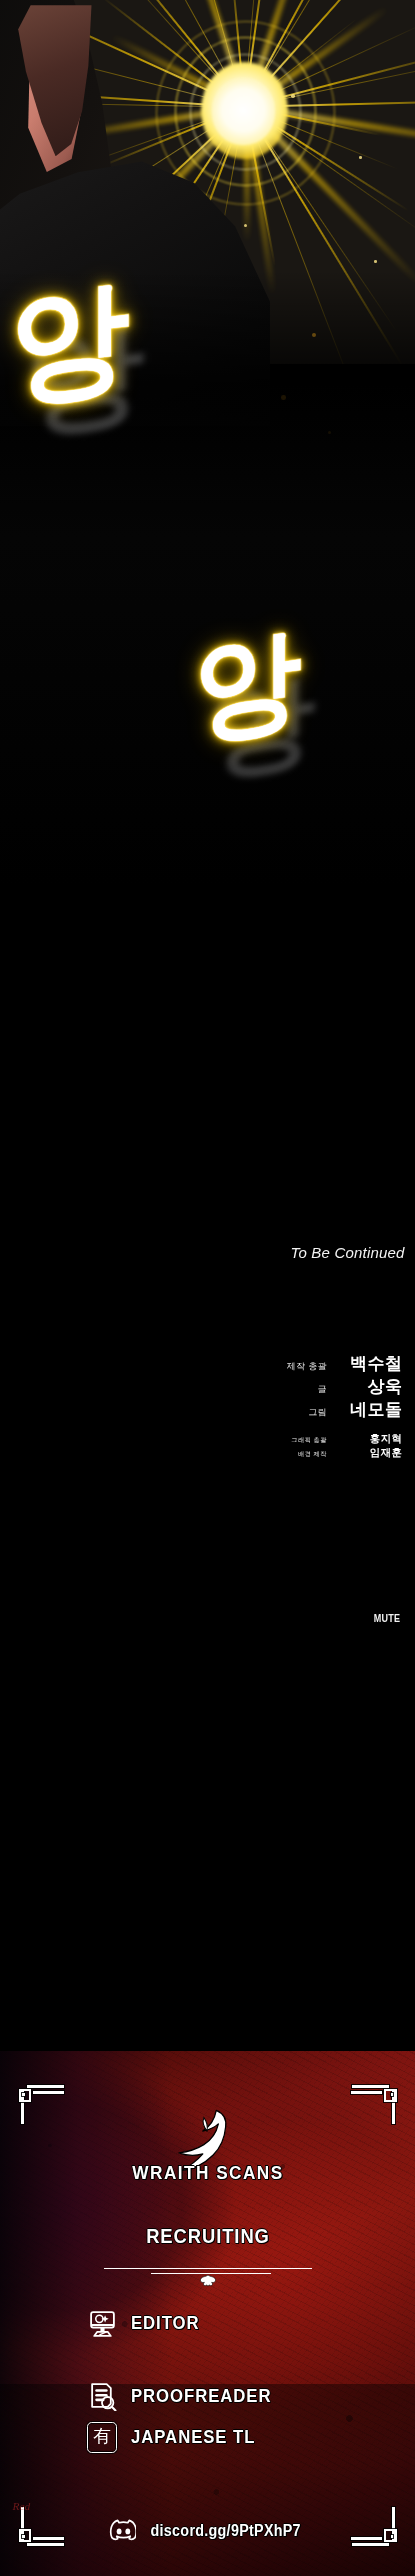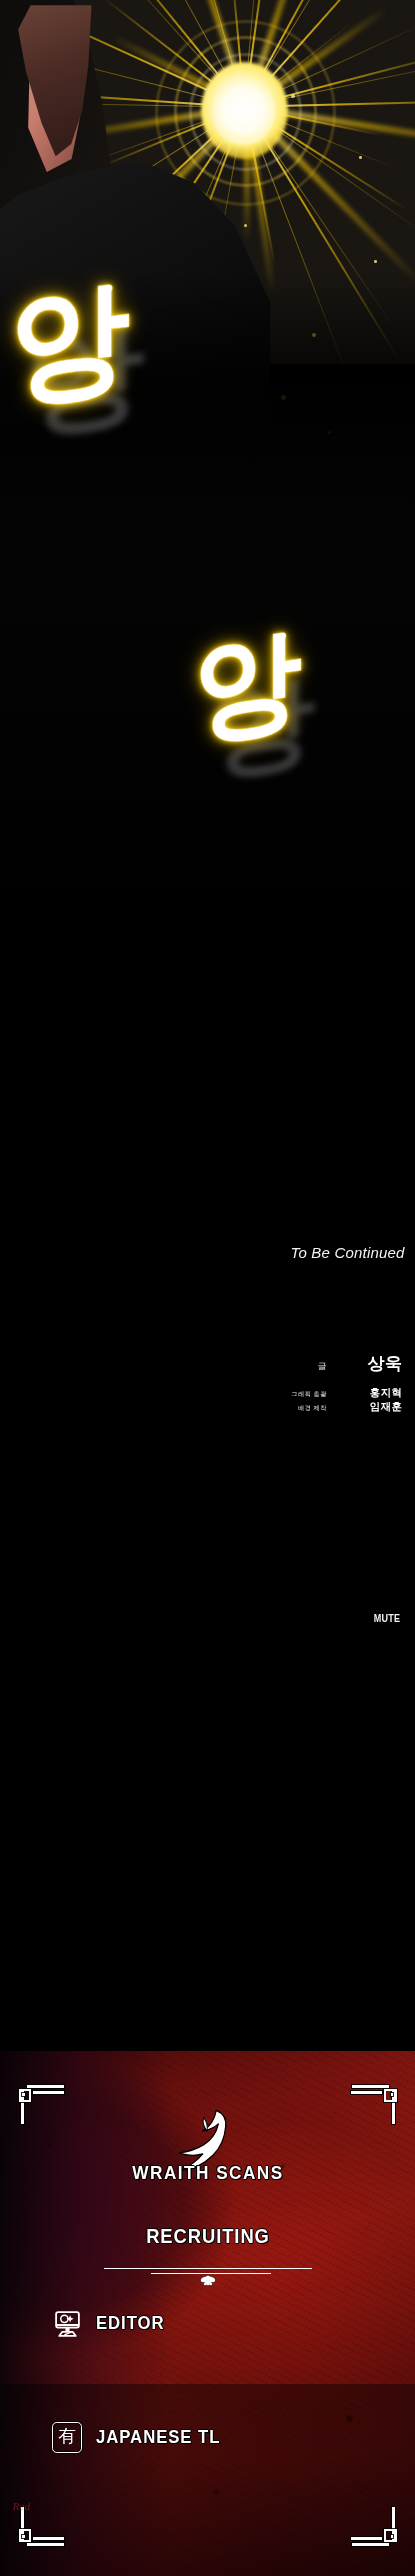--- a/index.html
+++ b/index.html
@@ -137,21 +137,21 @@
      font-family:"Liberation Sans Narrow","Liberation Sans",sans-serif;
      transform:scaleX(.92);
      text-shadow:-1px 0 0 #000,1px 0 0 #000,0 -1px 0 #000,0 1px 0 #000,1px 1px 0 #000;}
   .rule{position:absolute;left:104px;top:2268px;width:208px;height:0;
      border-top:1.6px solid #fff;filter:drop-shadow(0 0.5px 0 rgba(0,0,0,.9));}
   .rule2{position:absolute;left:151px;top:2273px;width:120px;height:0;
      border-top:1.6px solid #fff;filter:drop-shadow(0 0.5px 0 rgba(0,0,0,.9));}
   .orn{position:absolute;left:50%;top:2274px;transform:translateX(-50%);width:30px;height:13.5px;}
 
   .role-row{position:absolute;left:0;width:416px;display:flex;align-items:center;gap:13.5px;
-     padding-left:52px;box-sizing:border-box;}
+     padding-left:87px;box-sizing:border-box;}
   .role-icon{width:30px;height:30px;flex:0 0 30px;display:flex;align-items:center;justify-content:center;}
   .role-label{color:#fff;font-size:18px;font-weight:700;letter-spacing:1px;
      font-family:"Liberation Sans Narrow","Liberation Sans",sans-serif;transform:scaleX(.93);
      transform-origin:left center;
      text-shadow:-1px 0 0 #000,1px 0 0 #000,0 -1px 0 #000,0 1px 0 #000,1px 1px 0 #000;}
   .role-editor{top:2308px;}
   .role-proof{top:2381px;}
   .role-jp{top:2422px;}
   .role-kr{top:2489px;}
   .kanji-box{width:29px;height:29px;border:1.6px solid #fff;border-radius:4.7px;
@@ -252,22 +252,30 @@
     <div class="sfx sfx-1">앙</div>
 
     <div class="sfx-shadow s2">앙</div>
     <div class="sfx sfx-2">앙</div>
   </div>
 
   <div class="tbc">To Be Continued</div>
 
   <div class="credits">
     <div class="cred-row">
+      <div class="cred-role">제작 총괄</div>
+      <div class="cred-name">백수철</div>
+    </div>
+    <div class="cred-row">
       <div class="cred-role">글</div>
       <div class="cred-name">상욱</div>
+    </div>
+    <div class="cred-row">
+      <div class="cred-role">그림</div>
+      <div class="cred-name">네모돌</div>
     </div>
     <div class="cred-gap"></div>
     <div class="cred-row small">
       <div class="cred-role">그래픽 총괄</div>
       <div class="cred-name">홍지혁</div>
     </div>
     <div class="cred-row small">
       <div class="cred-role">배경 제작</div>
       <div class="cred-name">임재훈</div>
     </div>
@@ -338,26 +346,51 @@
         <path d="M33 12 l2 5 5 2 -5 2 -2 5 -2 -5 -5 -2 5 -2 z" fill="#fff"></path>
         <rect x="6" y="29" width="44" height="4" fill="#fff"></rect>
         <rect x="24" y="36" width="8" height="7" fill="#fff"></rect>
         <path d="M12 52 l6 -8 h20 l6 8 z" fill="none" stroke="#fff" stroke-width="3.5" stroke-linejoin="round"></path>
         <path d="M22 50 l14 -6" stroke="#fff" stroke-width="2.5"></path>
       </svg>
     </span>
     <span class="role-label">EDITOR</span>
   </div>
 
+  <div class="role-row role-proof">
+    <span class="role-icon">
+      <svg viewBox="0 0 56 56" width="29" height="29" aria-hidden="true">
+        <path d="M8 4 h28 l8 8 v30 l-6 6 h-30 z" fill="none" stroke="#fff" stroke-width="3.5" stroke-linejoin="round"></path>
+        <rect x="14" y="14" width="24" height="5" rx="2.5" fill="#fff"></rect>
+        <rect x="14" y="23" width="24" height="5" rx="2.5" fill="#fff"></rect>
+        <rect x="14" y="32" width="18" height="5" rx="2.5" fill="#fff"></rect>
+        <circle cx="38" cy="40" r="11" fill="none" stroke="#fff" stroke-width="3.5"></circle>
+        <path d="M46 48 l7 7" stroke="#fff" stroke-width="4" stroke-linecap="round"></path>
+      </svg>
+    </span>
+    <span class="role-label">PROOFREADER</span>
+  </div>
 
   <div class="role-row role-jp">
     <span class="role-icon">
       <span class="kanji-box">有</span>
     </span>
     <span class="role-label">JAPANESE TL</span>
   </div>
 
 
   <div class="red-sig">Red</div>
 
+  <div class="discord-row">
+    <span>
+      <svg viewBox="0 0 56 46" width="27" height="23" aria-hidden="true">
+        <path d="M18 4 C12 6 7 11 5 18 C3 25 3 33 6 40 C9 43 14 44 18 42 l-2 -5
+                 C20 39 26 40 30 40 C34 40 40 39 44 37 l-2 5 C46 44 51 43 54 40
+                 C57 33 57 25 55 18 C53 11 48 6 42 4 l-3 5 C35 8 25 8 21 9 z" fill="none" stroke="#fff" stroke-width="3.5" stroke-linejoin="round"></path>
+        <ellipse cx="21" cy="27" rx="5" ry="6" fill="#fff"></ellipse>
+        <ellipse cx="39" cy="27" rx="5" ry="6" fill="#fff"></ellipse>
+      </svg>
+    </span>
+    <span class="discord-link">discord.gg/9PtPXhP7</span>
+  </div>
 
 </div>
 
 
 </body></html>

